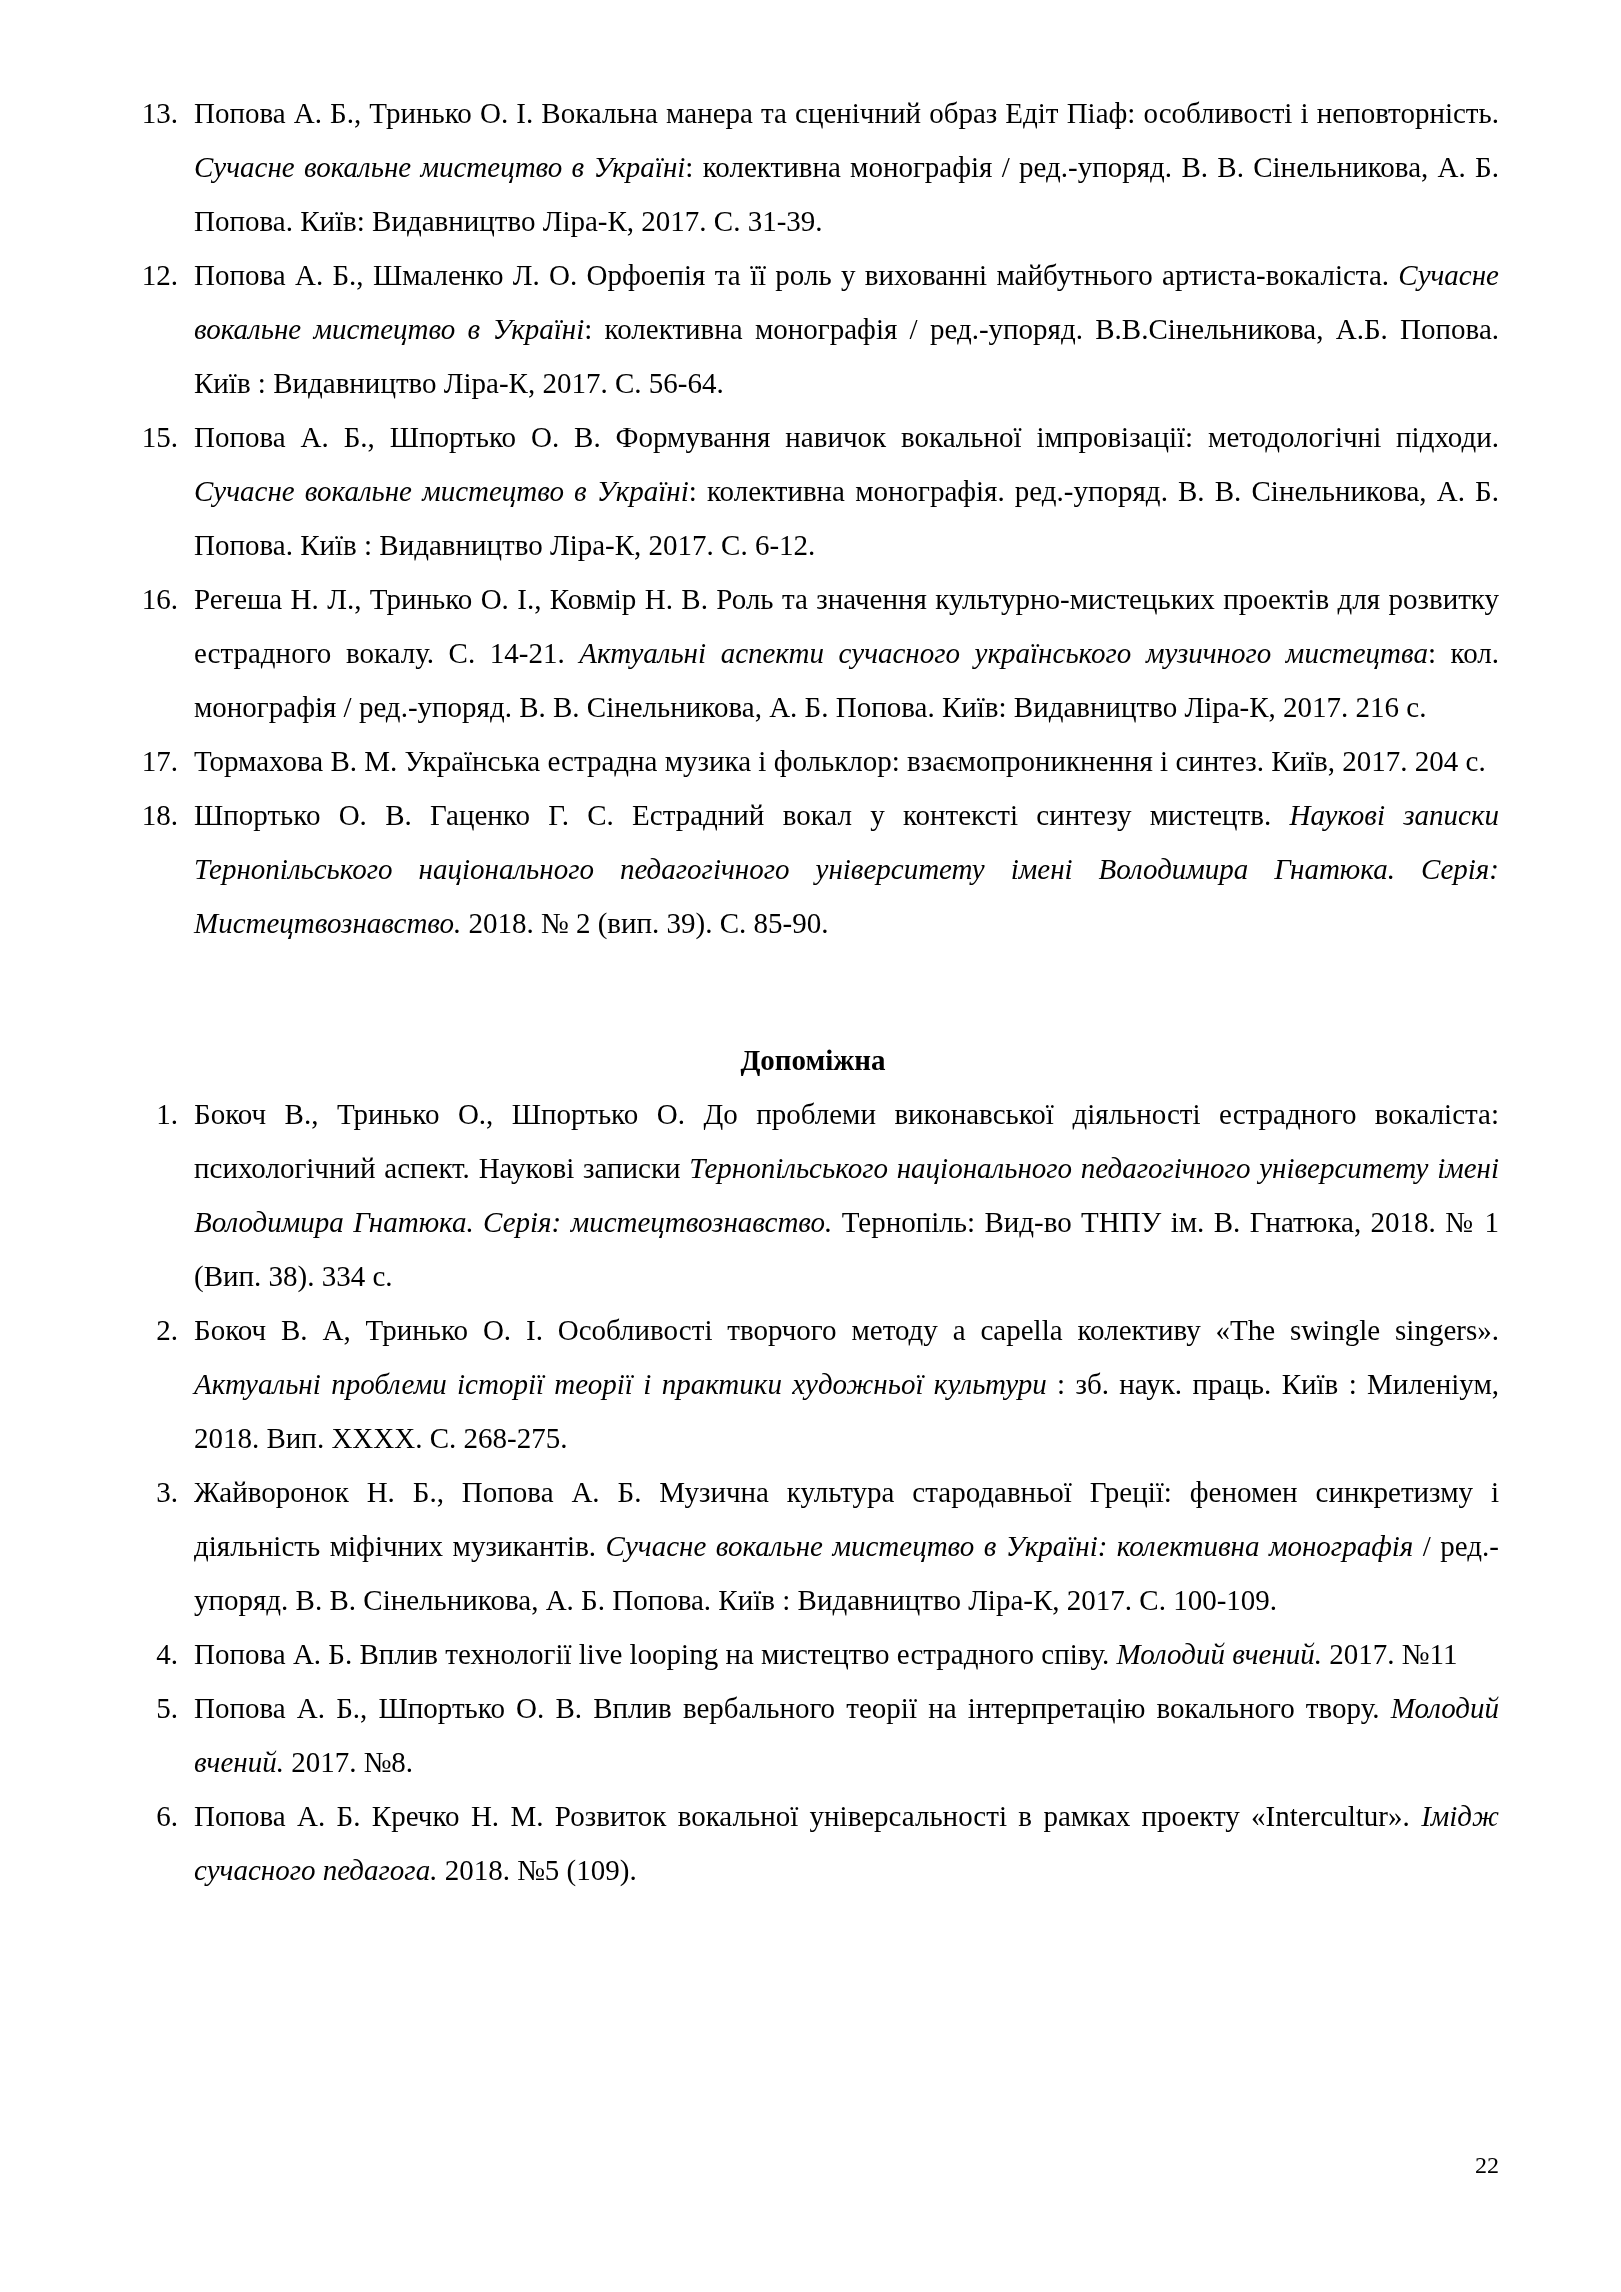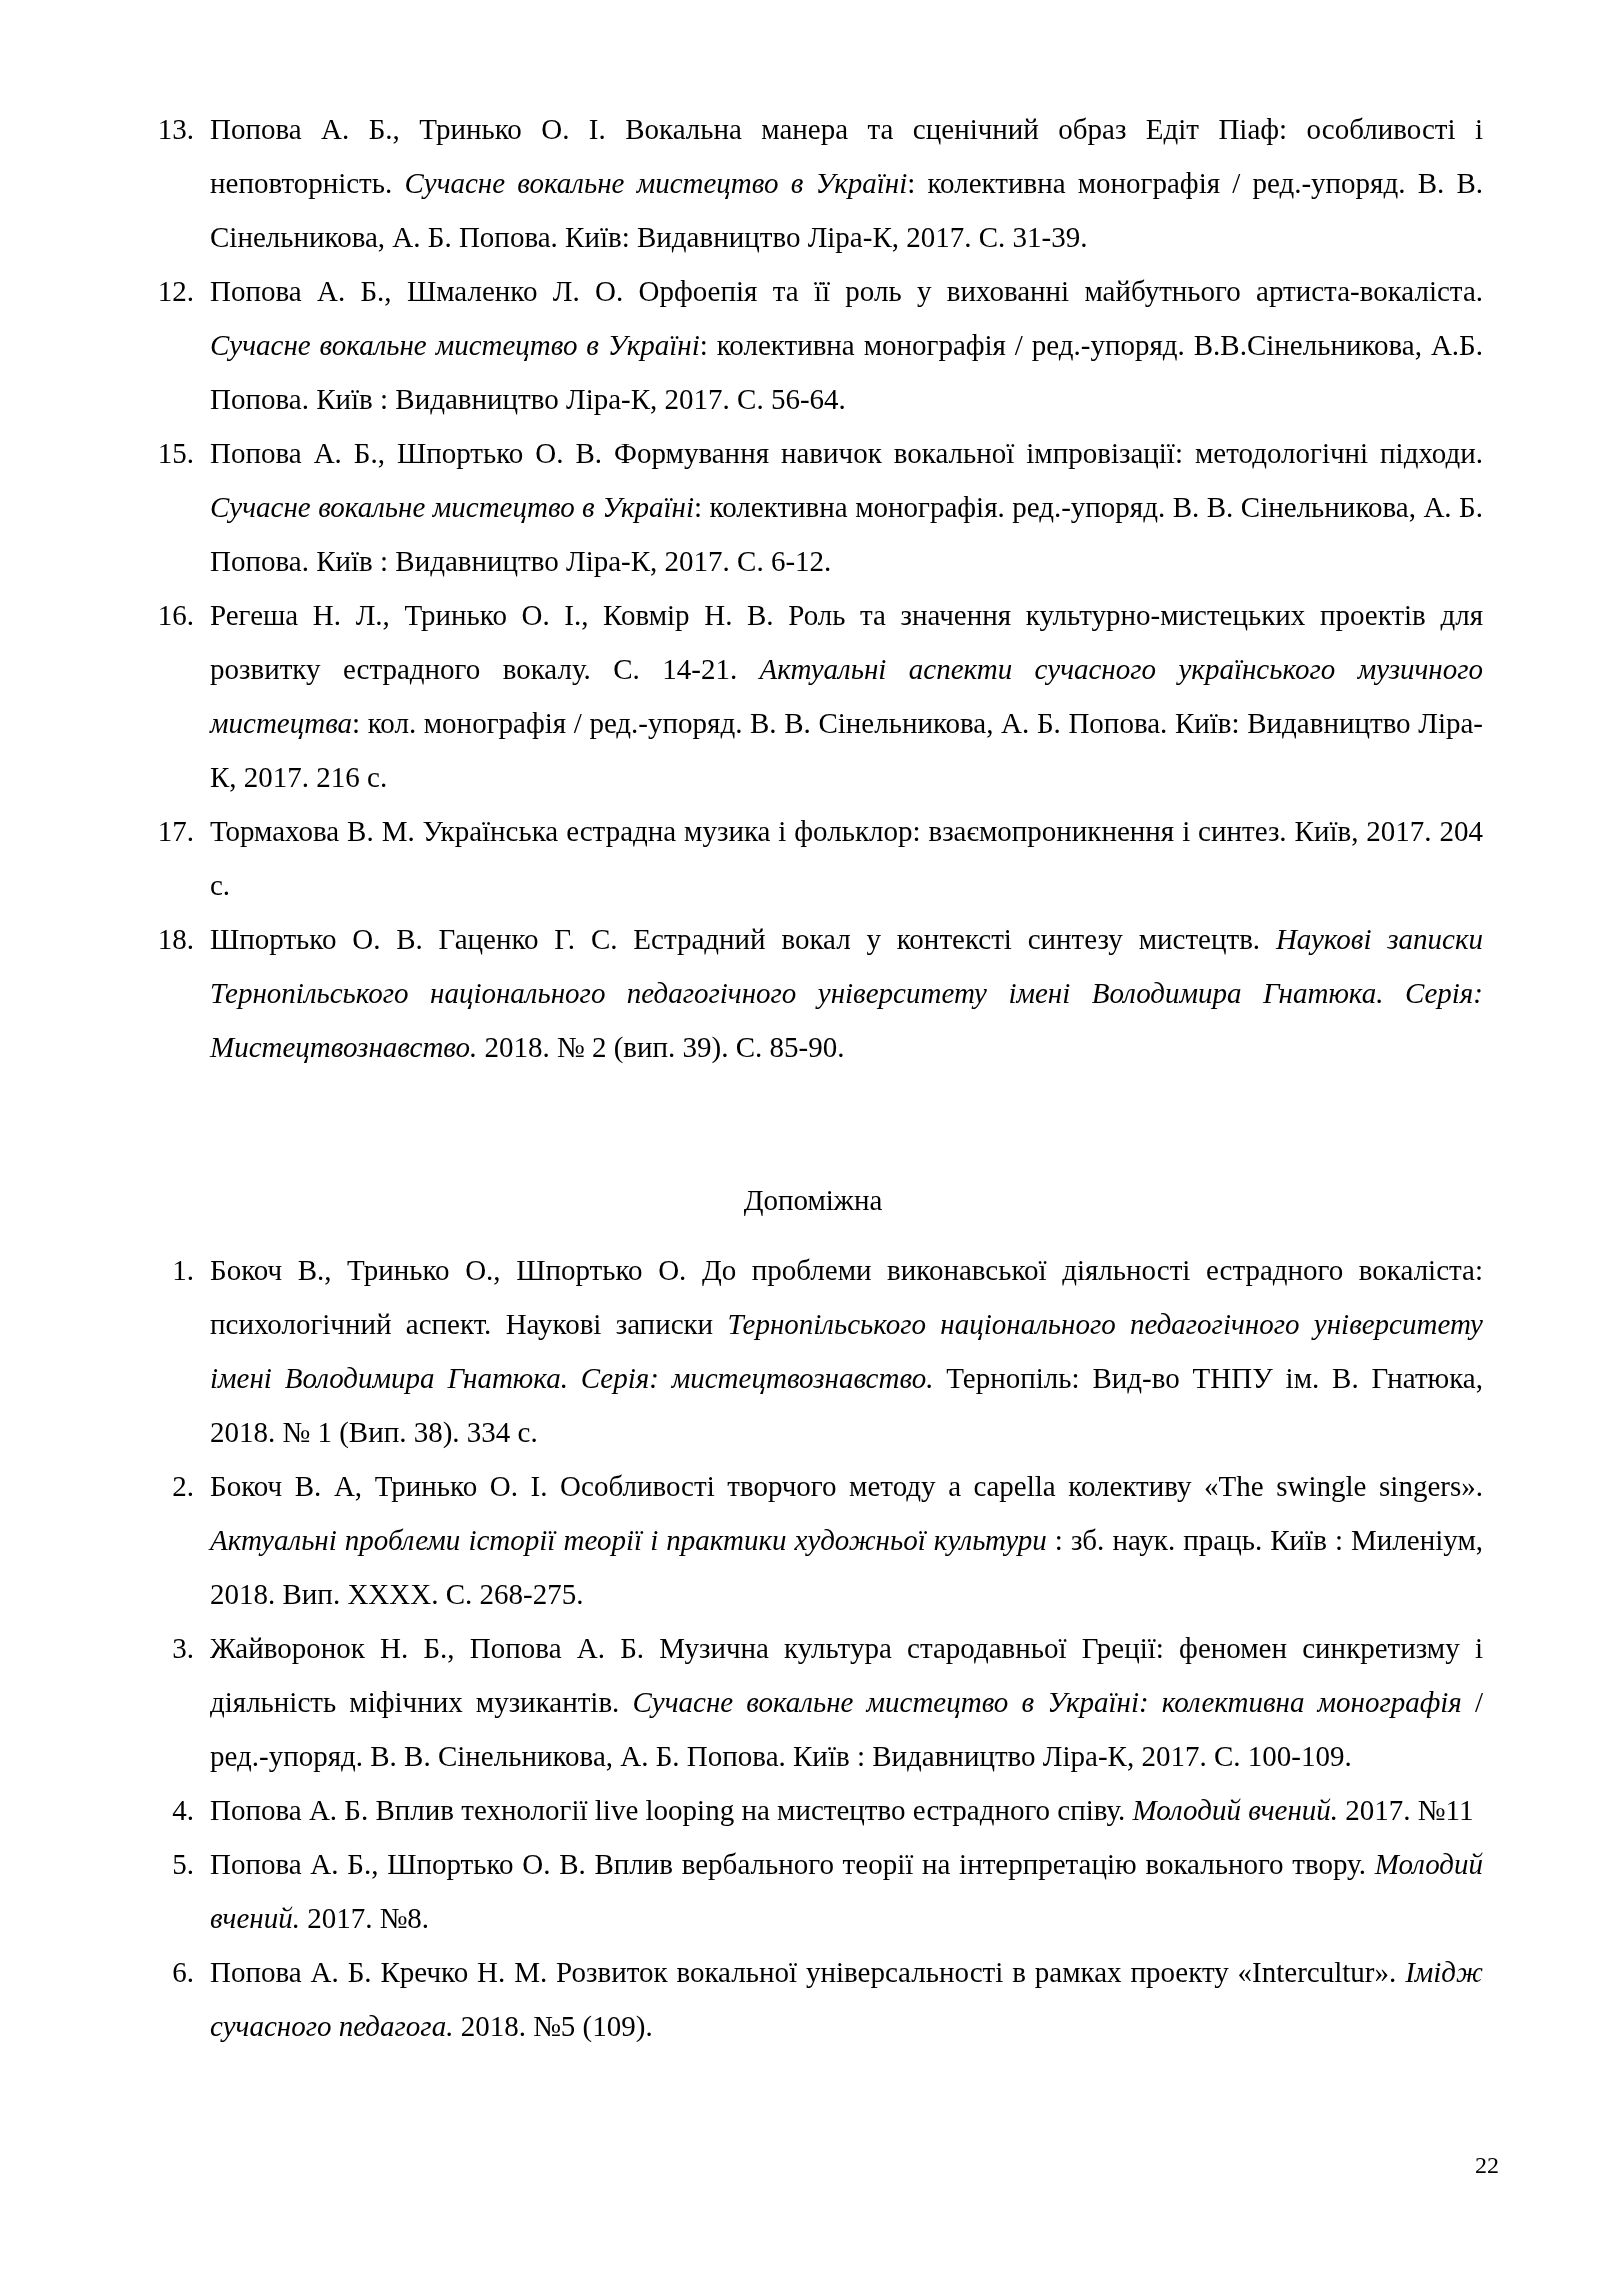--- a/index.html
+++ b/index.html
@@ -22,21 +22,21 @@
     padding: 86px 122px 0 127px;
     overflow: hidden;
   }
   .content {
     width: 1372px;
   }
 
   
   ol.ref-list {
     list-style: none;
-    margin: 16px;
+    margin: 0;
     padding: 0;
   }
   ol.ref-list > li {
     position: relative;
     padding-left: 67px;
     margin: 0 0 0 0;
     font-size: 29px;
     line-height: 54px;
     text-align: justify;
     text-justify: inter-word;
@@ -59,21 +59,21 @@
   }
 
   
   .ref-body {
     text-align: justify;
   }
 
   
   .section-heading {
     text-align: center;
-    font-weight: normal;
+    font-weight: bold;
     font-size: 29px;
     line-height: 54px;
     margin: 54px 0 0 0;
   }
 
   .gap-before-heading { height: 29px; }
 
   
   .page-number {
     position: absolute;

